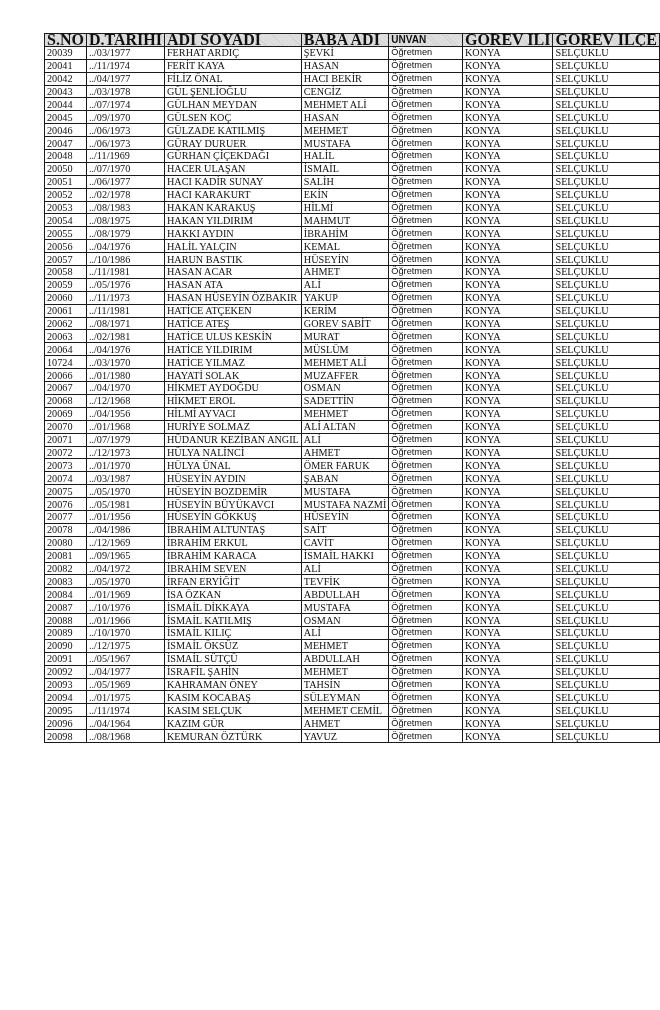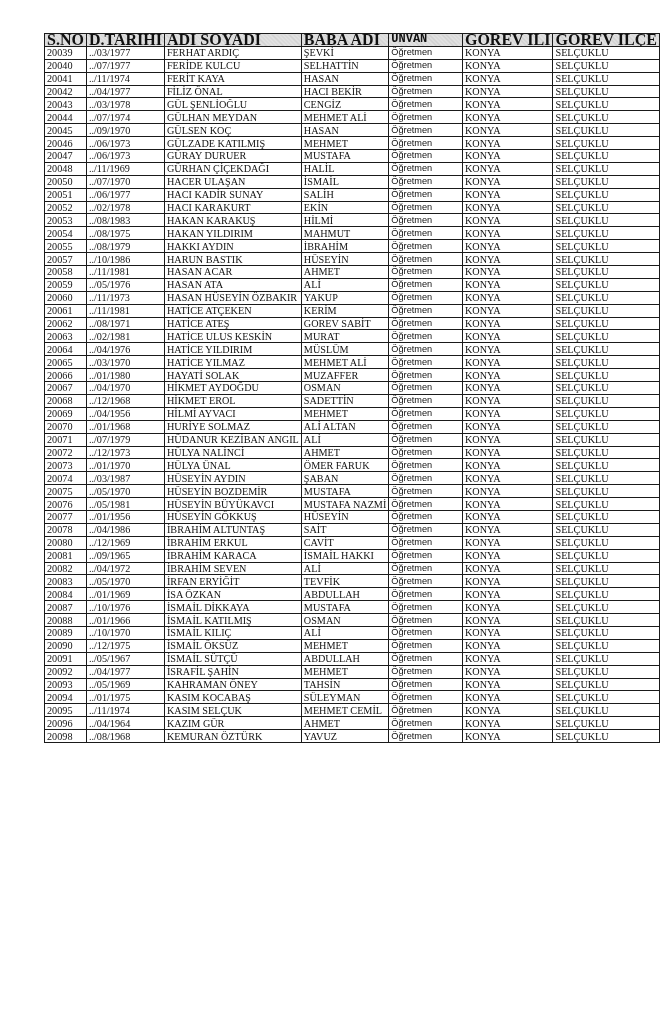--- a/index.html
+++ b/index.html
@@ -8,21 +8,21 @@
   table { border-collapse:collapse; font-family:"Liberation Serif", serif; font-size:10.2px; color:#111; }
   td, th { border:1px solid #1a1a1a; padding:0 2px; height:11.9px; line-height:11px; white-space:nowrap; overflow:hidden; text-align:left; font-weight:normal; }
   th { background:#d9d9d9; font-weight:bold; font-size:16px; background-image:repeating-linear-gradient(45deg,#cfcfcf 0 1px,#e2e2e2 1px 3px); }
   .c-sno { width:27px; }
   .c-date { width:50px; }
   .c-name { width:125px; }
   .c-baba { width:82px; }
   .c-unvan { width:94px; font-size:9.2px; font-family:"Liberation Sans", sans-serif; }
   .c-il { width:74px; }
   .c-ilce { width:77px; }
-  th.c-unvan { font-family:Liberation Mono, monospace; font-size:12px; }
+  th.c-unvan { font-family:Liberation Sans, sans-serif; font-size:10px; }
 </style>
 </head>
 <body>
 
 <div class="page">
   <table>
     <thead>
       <tr>
         <th class="c-sno">S.NO</th>
         <th class="c-date">D.TARİHİ</th>
@@ -37,29 +37,20 @@
         <tr>
           <td class="c-sno">20039</td>
           <td class="c-date">../03/1977</td>
           <td class="c-name">FERHAT ARDIÇ</td>
           <td class="c-baba">ŞEVKİ</td>
           <td class="c-unvan">Öğretmen</td>
           <td class="c-il">KONYA</td>
           <td class="c-ilce">SELÇUKLU</td>
         </tr>
         <tr>
-          <td class="c-sno">20040</td>
-          <td class="c-date">../07/1977</td>
-          <td class="c-name">FERİDE KULCU</td>
-          <td class="c-baba">SELHATTİN</td>
-          <td class="c-unvan">Öğretmen</td>
-          <td class="c-il">KONYA</td>
-          <td class="c-ilce">SELÇUKLU</td>
-        </tr>
-        <tr>
           <td class="c-sno">20041</td>
           <td class="c-date">../11/1974</td>
           <td class="c-name">FERİT KAYA</td>
           <td class="c-baba">HASAN</td>
           <td class="c-unvan">Öğretmen</td>
           <td class="c-il">KONYA</td>
           <td class="c-ilce">SELÇUKLU</td>
         </tr>
         <tr>
           <td class="c-sno">20042</td>
@@ -172,20 +163,29 @@
         <tr>
           <td class="c-sno">20055</td>
           <td class="c-date">../08/1979</td>
           <td class="c-name">HAKKI AYDIN</td>
           <td class="c-baba">İBRAHİM</td>
           <td class="c-unvan">Öğretmen</td>
           <td class="c-il">KONYA</td>
           <td class="c-ilce">SELÇUKLU</td>
         </tr>
         <tr>
+          <td class="c-sno">20056</td>
+          <td class="c-date">../04/1976</td>
+          <td class="c-name">HALİL YALÇIN</td>
+          <td class="c-baba">KEMAL</td>
+          <td class="c-unvan">Öğretmen</td>
+          <td class="c-il">KONYA</td>
+          <td class="c-ilce">SELÇUKLU</td>
+        </tr>
+        <tr>
           <td class="c-sno">20057</td>
           <td class="c-date">../10/1986</td>
           <td class="c-name">HARUN BASTIK</td>
           <td class="c-baba">HÜSEYİN</td>
           <td class="c-unvan">Öğretmen</td>
           <td class="c-il">KONYA</td>
           <td class="c-ilce">SELÇUKLU</td>
         </tr>
         <tr>
           <td class="c-sno">20058</td>
@@ -244,21 +244,21 @@
         <tr>
           <td class="c-sno">20064</td>
           <td class="c-date">../04/1976</td>
           <td class="c-name">HATİCE YILDIRIM</td>
           <td class="c-baba">MÜSLÜM</td>
           <td class="c-unvan">Öğretmen</td>
           <td class="c-il">KONYA</td>
           <td class="c-ilce">SELÇUKLU</td>
         </tr>
         <tr>
-          <td class="c-sno">20065</td>
+          <td class="c-sno">10724</td>
           <td class="c-date">../03/1970</td>
           <td class="c-name">HATİCE YILMAZ</td>
           <td class="c-baba">MEHMET ALİ</td>
           <td class="c-unvan">Öğretmen</td>
           <td class="c-il">KONYA</td>
           <td class="c-ilce">SELÇUKLU</td>
         </tr>
         <tr>
           <td class="c-sno">20066</td>
           <td class="c-date">../01/1980</td>

